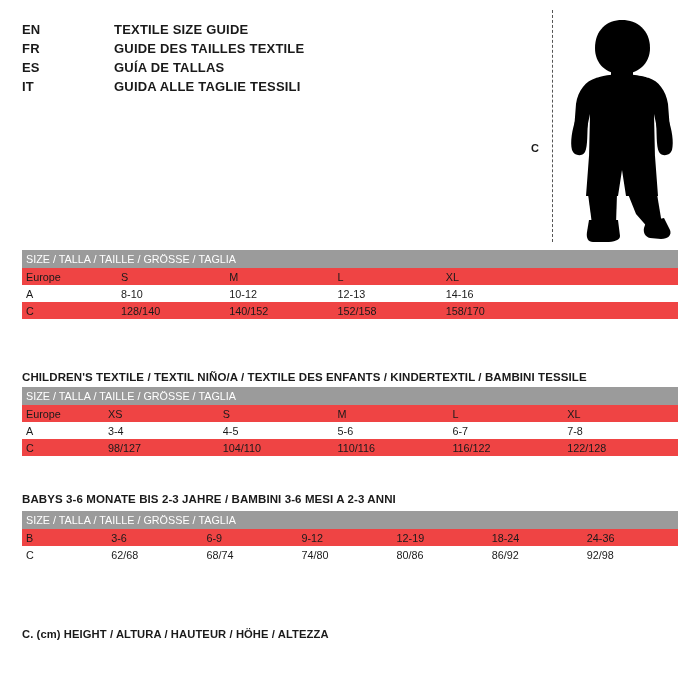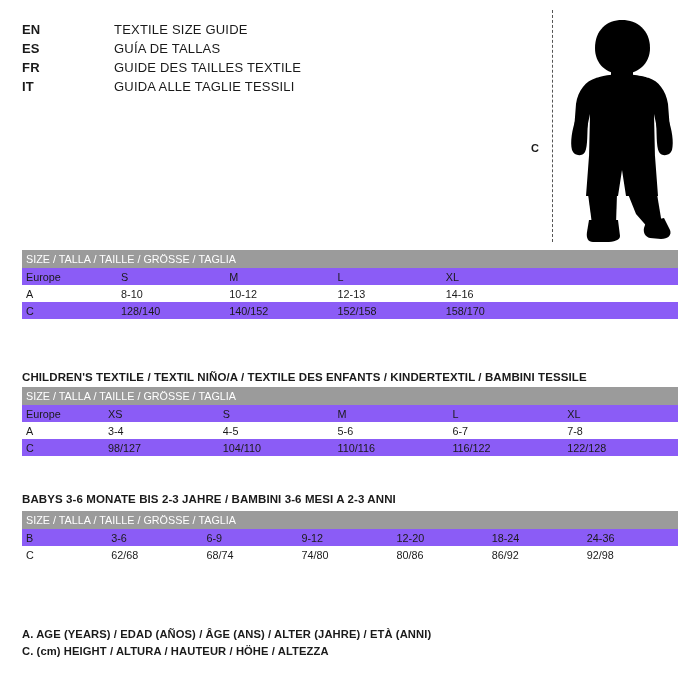--- a/index.html
+++ b/index.html
@@ -35,21 +35,21 @@
     gap: 45px;
   }
   .lang-code {
     width: 47px;
     font-size: 13px;
     font-weight: bold;
     letter-spacing: 0.2px;
   }
   .lang-text {
     font-size: 13px;
-    font-weight: normal;
+    font-weight: bold;
     letter-spacing: 0.2px;
   }
 
   
   .figure-wrap {
     position: absolute;
     left: 500px;
     top: 10px;
     width: 190px;
     height: 235px;
@@ -101,21 +101,21 @@
     padding: 0 0 0 4px;
     vertical-align: middle;
   }
   tr.hdr td {
     background: #9b9b9b;
     color: #ffffff;
     font-size: 10.8px;
     height: 18px;
   }
   tr.shade td {
-    background: #8b5cf6;
+    background: #ef4444;
   }
   tr.white td {
     background: #ffffff;
   }
   td.lbl {
     text-align: left;
   }
   td.val {
     text-align: left;
   }
@@ -147,26 +147,26 @@
 <body>
 
 <div class="page">
 
   <div class="lang-block">
     <div class="lang-row">
       <div class="lang-code">EN</div>
       <div class="lang-text">TEXTILE SIZE GUIDE</div>
     </div>
     <div class="lang-row">
+      <div class="lang-code">FR</div>
+      <div class="lang-text">GUIDE DES TAILLES TEXTILE</div>
+    </div>
+    <div class="lang-row">
       <div class="lang-code">ES</div>
       <div class="lang-text">GUÍA DE TALLAS</div>
-    </div>
-    <div class="lang-row">
-      <div class="lang-code">FR</div>
-      <div class="lang-text">GUIDE DES TAILLES TEXTILE</div>
     </div>
     <div class="lang-row">
       <div class="lang-code">IT</div>
       <div class="lang-text">GUIDA ALLE TAGLIE TESSILI</div>
     </div>
   </div>
 
   <div class="figure-wrap">
     <div class="dashed-line"></div>
     <div class="c-label">C</div>
@@ -302,35 +302,34 @@
       </colgroup>
       <tbody>
           <tr class="hdr">
         <td colspan="7">SIZE / TALLA / TAILLE / GRÖSSE / TAGLIA</td>
       </tr>
       <tr class="shade">
         <td class="lbl">B</td>
         <td class="val">3-6</td>
         <td class="val">6-9</td>
         <td class="val">9-12</td>
-        <td class="val">12-20</td>
+        <td class="val">12-19</td>
         <td class="val">18-24</td>
         <td class="val">24-36</td>
       </tr>
       <tr class="white">
         <td class="lbl">C</td>
         <td class="val">62/68</td>
         <td class="val">68/74</td>
         <td class="val">74/80</td>
         <td class="val">80/86</td>
         <td class="val">86/92</td>
         <td class="val">92/98</td>
       </tr>
     </tbody>
       </table>
   </div>
 
   <div class="legend">
-    <div>A. AGE (YEARS) / EDAD (AÑOS) / ÂGE (ANS) / ALTER (JAHRE) / ETÀ (ANNI)</div>
     <div>C. (cm) HEIGHT / ALTURA / HAUTEUR / HÖHE / ALTEZZA</div>
   </div>
 
 </div>
 
 </body></html>

